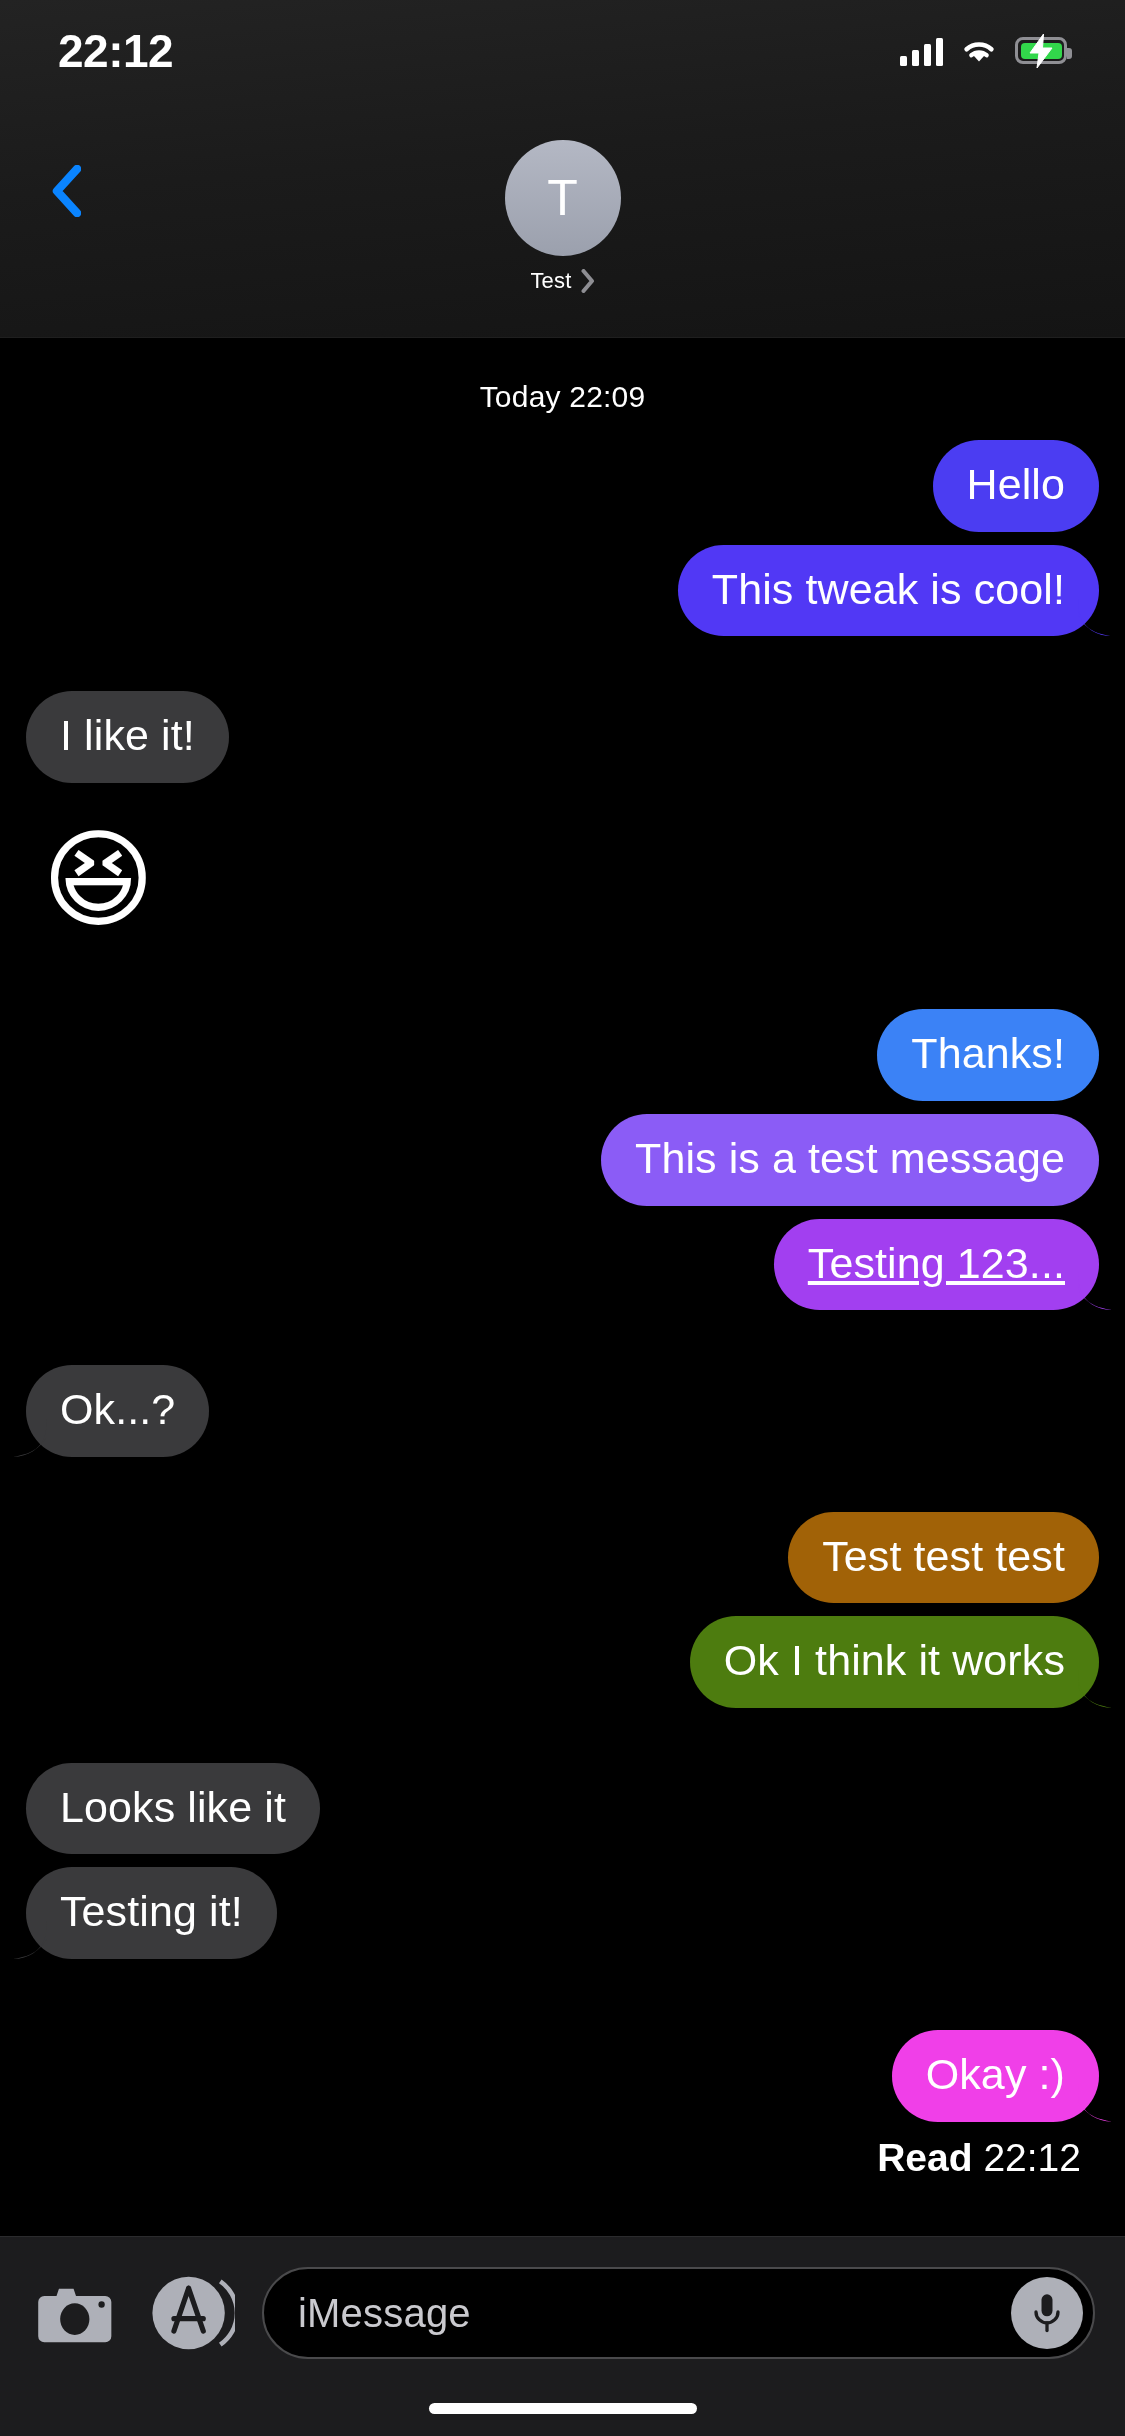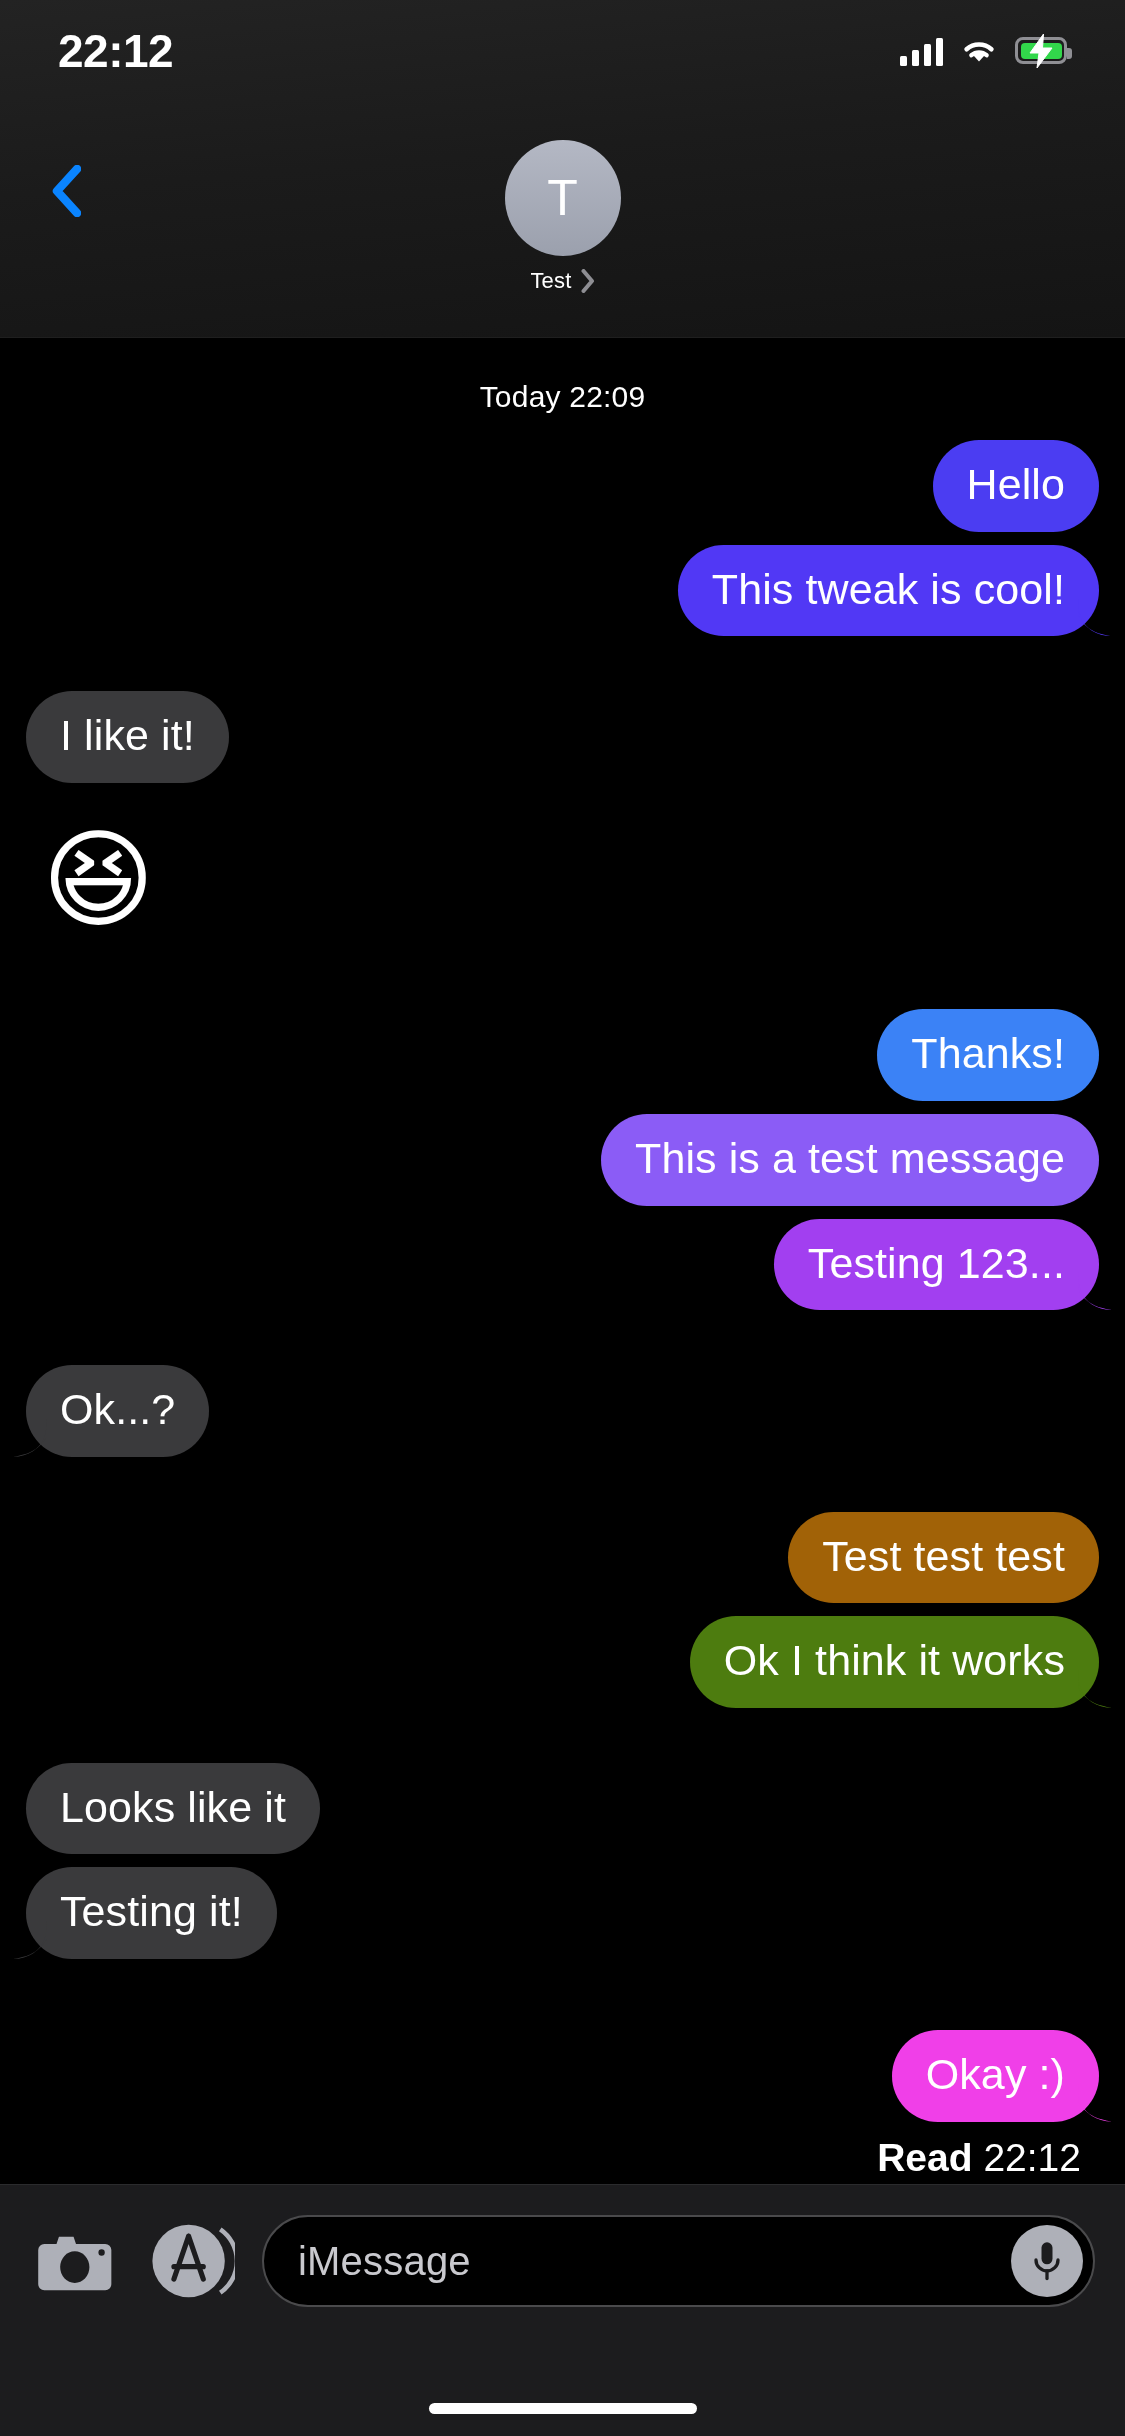--- a/index.html
+++ b/index.html
@@ -134,21 +134,21 @@
 
   .receipt{
     text-align:right; font-size:39px; color:#fff;
     padding-right:18px; margin-top:14px;
   }
   .receipt b{ font-weight:700; }
   .receipt span{ font-weight:400; }
 
   
   .toolbar{
-    position:absolute; left:0; bottom:0; width:1125px; height:252px;
+    position:absolute; left:0; bottom:0; width:1125px; height:200px;
     background:#1c1c1e;
     border-top:1px solid #2b2b2d;
     display:flex; align-items:flex-start;
     padding:30px 30px 0 30px;
     gap:24px;
   }
   .tb-icon{
     width:92px; height:92px;
     display:flex; align-items:center; justify-content:center;
     flex:0 0 auto; cursor:pointer;
@@ -261,21 +261,21 @@
 
   <div class="row out">
     <div class="bubble" style="background: #3b82f6;">Thanks!</div>
   </div>
 
   <div class="row out">
     <div class="bubble" style="background: #8b5cf6;">This is a test message</div>
   </div>
 
   <div class="row out">
-    <div class="bubble tail-out" style="background: rgb(162, 63, 240);">Testing 123...</div>
+    <div class="bubble tail-out" style="background: rgb(162, 63, 240); text-decoration: underline;">Testing 123...</div>
   </div>
 
   <div class="spacer-md"></div>
 
   <div class="row in">
     <div class="bubble in tail-in" style="background: rgb(58, 58, 60);">Ok...?</div>
   </div>
 
   <div class="spacer-md"></div>
 

